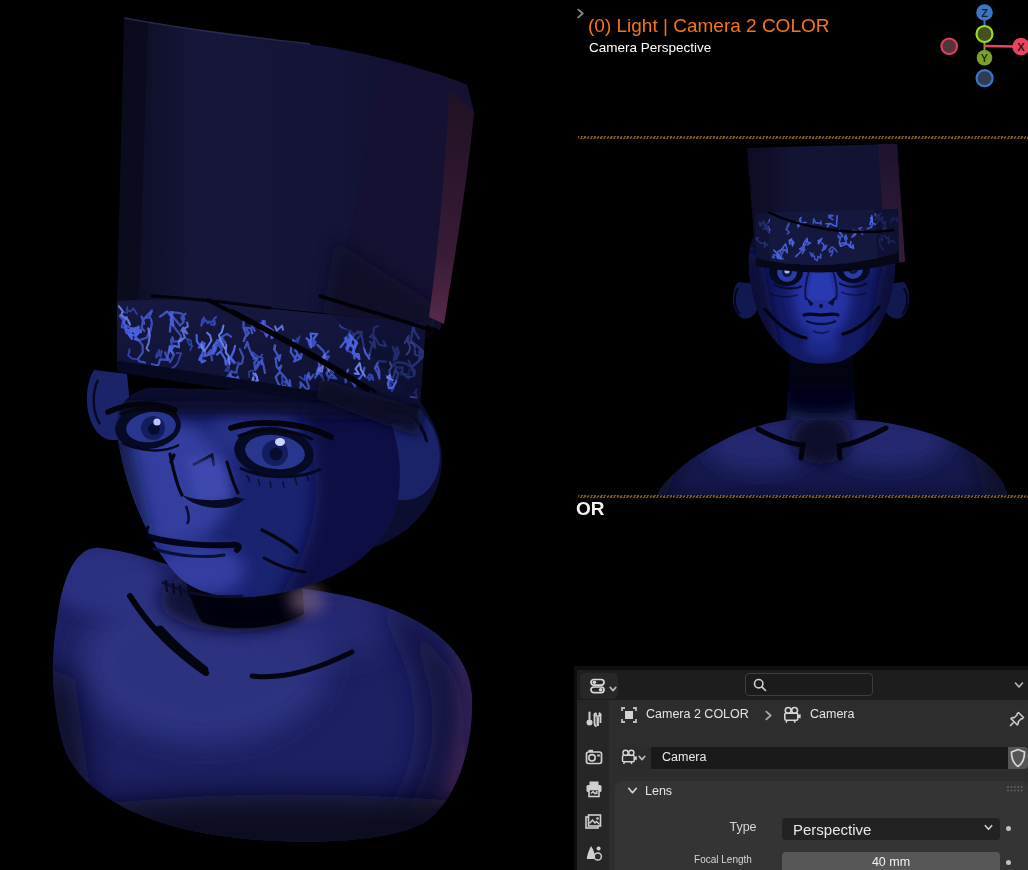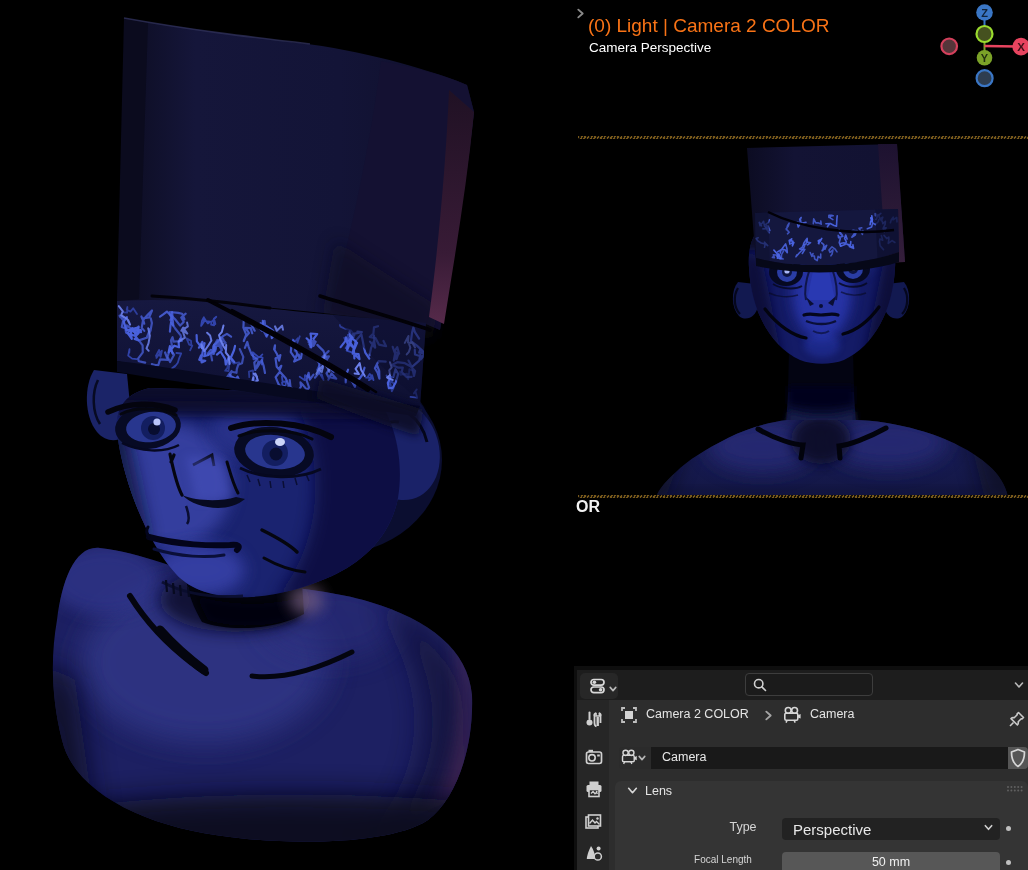--- a/index.html
+++ b/index.html
@@ -369,21 +369,21 @@
 <path d="M756,258 C800,270 860,266 899,252 L899,262 C860,274 800,276 756,266 Z" fill="#060818"></path>
 <path d="M768,212 C800,228 852,236 894,230" stroke="#020108" stroke-width="2.5" fill="none"></path>
 </g>
 </svg>
 
 </div>
 <div class="dash" style="left:578px;top:136px;width:450px;"></div>
 <div class="dash" style="left:578px;top:495px;width:450px;"></div>
 <div class="txt" style="left:589px;top:3px;font-size:13.5px;color:#fff;text-shadow:0 1px 2px #000;margin-top:37px;">Camera Perspective</div>
 <div class="txt" style="left:588px;top:15px;font-size:19px;color:#f97316;text-shadow:0 1px 2px #000;">(0) Light | Camera 2 COLOR</div>
-<div class="txt" style="left:576px;top:498px;font-size:16px;font-weight:bold;color:#f2f2f2;">OR</div>
+<div class="txt" style="left:576px;top:498px;font-size:19px;font-weight:bold;color:#f2f2f2;">OR</div>
 <svg width="11" height="11" viewBox="0 0 10 10" style="position:absolute;left:575px;top:8px">
     <path d="M3,1.5 L7,5 L3,8.5" stroke="#8a8a8a" stroke-width="1.7" fill="none" stroke-linecap="round" stroke-linejoin="round"></path>
     </svg>
 
 <svg width="100" height="92" viewBox="0 0 100 92" style="position:absolute;left:928px;top:0">
  <line x1="56.5" y1="15" x2="56.5" y2="34" stroke="#3a76c5" stroke-width="2"></line>
  <line x1="56.5" y1="34" x2="56.5" y2="58" stroke="#7ba228" stroke-width="2"></line>
  <line x1="56.5" y1="46" x2="93" y2="46.5" stroke="#e8445f" stroke-width="2.5"></line>
  <circle cx="56.5" cy="12.5" r="8.3" fill="#3a76c5"></circle>
  <text x="56.5" y="16.5" font-family="Liberation Sans, sans-serif" font-size="11" font-weight="bold" fill="#10233a" text-anchor="middle">Z</text>
@@ -505,15 +505,15 @@
     </svg>
   <div class="txt" style="left:139px;top:154px;font-size:12.5px;color:#d5d5d5;width:60px;text-align:center;">Type</div>
   <div style="position:absolute;left:208px;top:152px;width:218px;height:22px;background:#222222;border-radius:4px;"></div>
   <div class="txt" style="left:219px;top:155px;font-size:15px;color:#e8e8e8;">Perspective</div>
   <svg width="9" height="9" viewBox="0 0 10 10" style="position:absolute;left:410px;top:157px">
     <path d="M1.5,3 L5,7 L8.5,3" stroke="#cfcfcf" stroke-width="1.7777777777777777" fill="none" stroke-linecap="round" stroke-linejoin="round"></path>
     </svg>
   <div style="position:absolute;left:432px;top:160px;width:5px;height:5px;border-radius:50%;background:#c0c0c0;"></div>
   <div class="txt" style="left:99px;top:188px;font-size:10px;color:#d5d5d5;width:100px;text-align:center;">Focal Length</div>
   <div style="position:absolute;left:208px;top:186px;width:218px;height:20px;background:#575757;border-radius:4px 4px 0 0;"></div>
-  <div class="txt" style="left:208px;top:189px;font-size:12.5px;color:#f0f0f0;width:218px;text-align:center;">50 mm</div>
+  <div class="txt" style="left:208px;top:189px;font-size:12.5px;color:#f0f0f0;width:218px;text-align:center;">40 mm</div>
   <div style="position:absolute;left:432px;top:194px;width:5px;height:5px;border-radius:50%;background:#c0c0c0;"></div>
 </div>
 
 </body></html>

